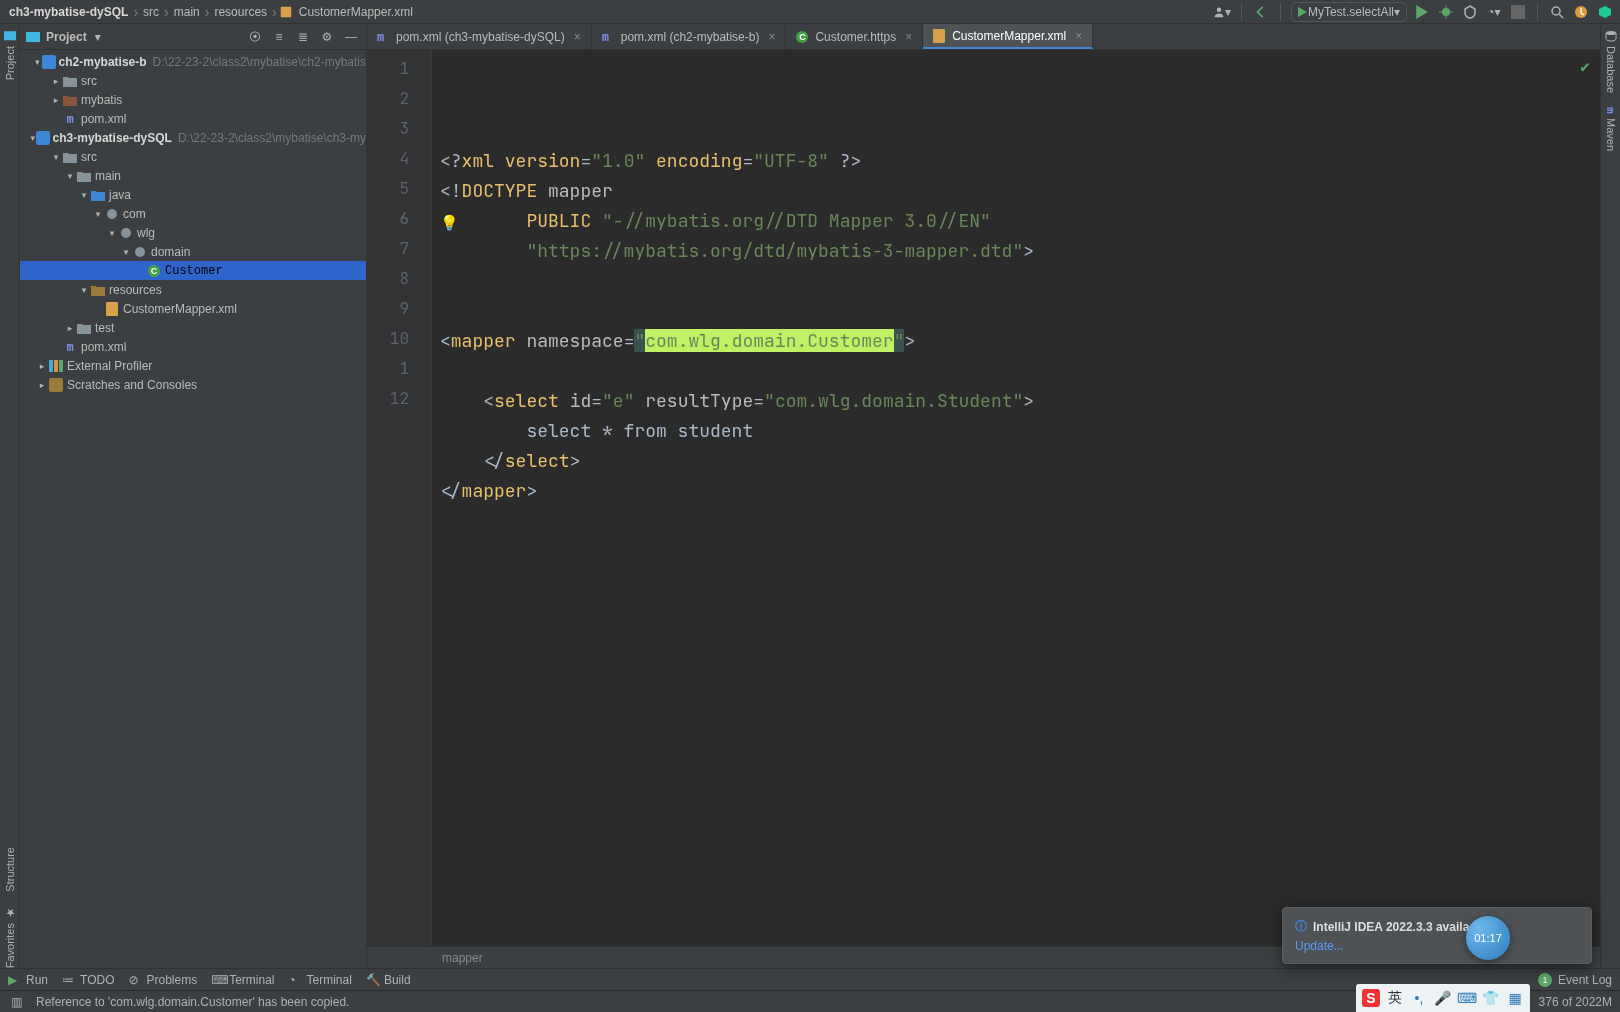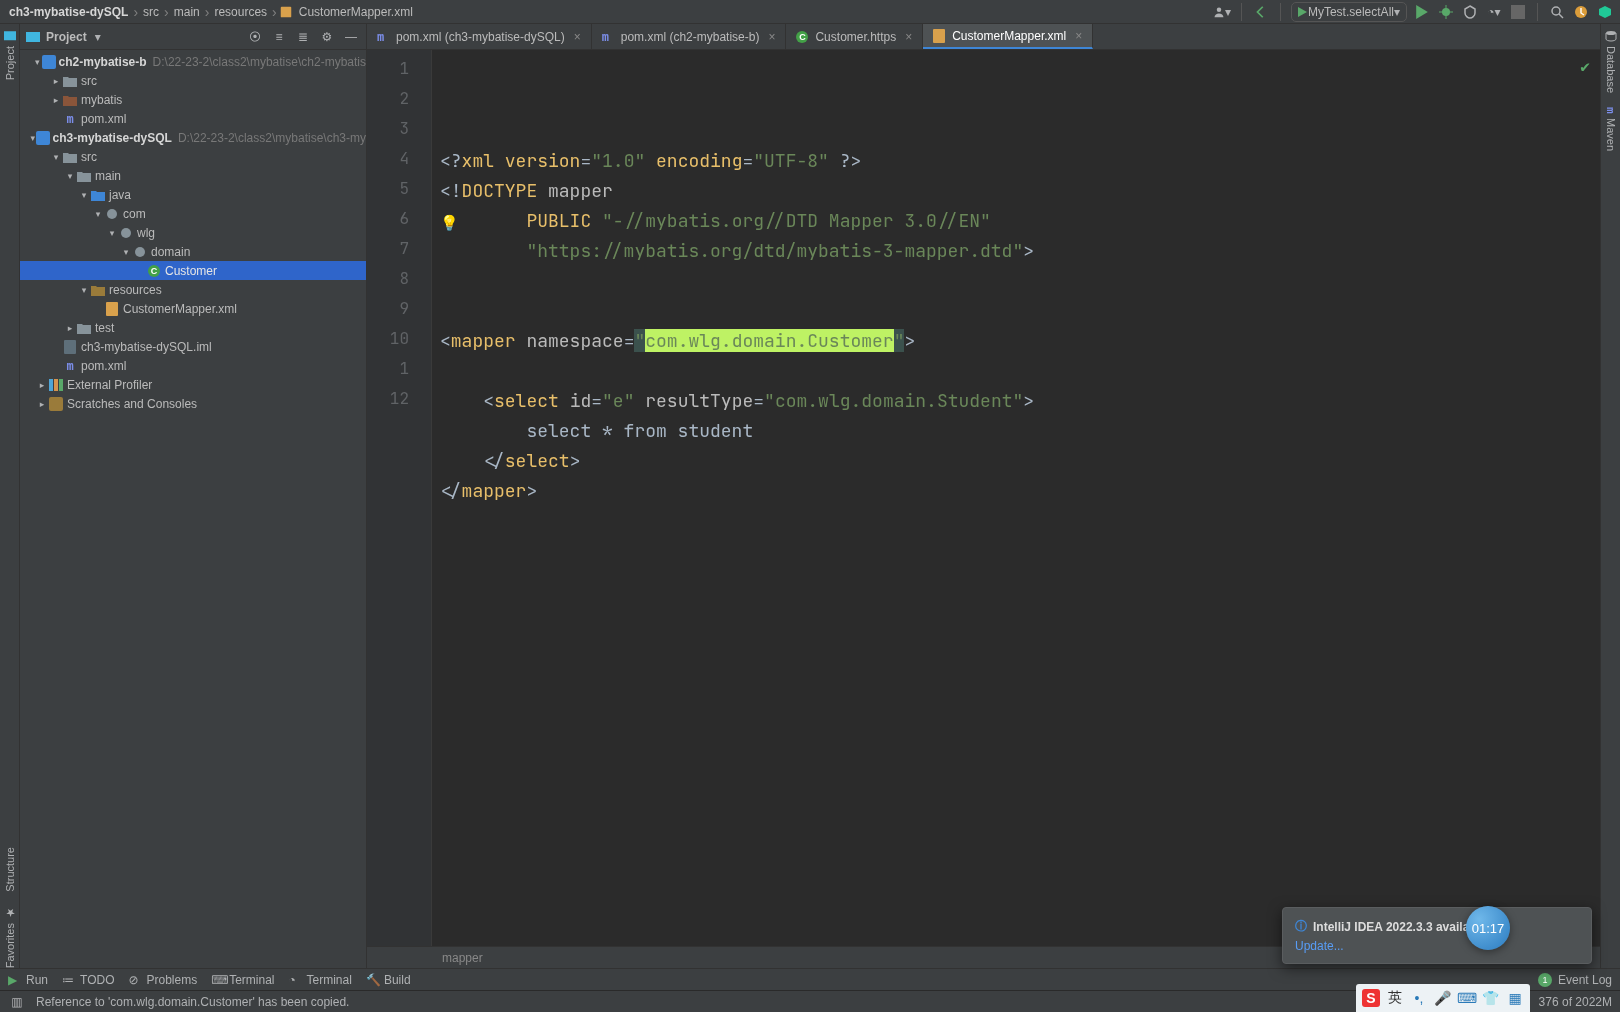--- a/index.html
+++ b/index.html
@@ -76,21 +76,21 @@
   display: flex; align-items: center; height: 19px; padding-left: 4px;
   white-space: nowrap; cursor: pointer;
 }
 .tree-row .arrow { width: 12px; text-align: center; color: #afb1b3; font-size: 9px; }
 .tree-row .spacer { display: inline-block; }
 .tree-row .ticon { width: 16px; display: inline-flex; justify-content: center; margin-right: 3px; }
 .tree-row .label { color: #bbbbbb; }
 .tree-row .hint { color: #787878; margin-left: 6px; }
 .tree-row.bold .label { font-weight: bold; color: #d6d6d6; }
 .tree-row.selected { background: #2f65ca; }
-.tree-row.selected .label { color: #e5e5e5; }
+.tree-row.selected .label { color: #000000; font-family: Liberation Mono, monospace; }
 
 
 .editor-area { flex: 1; display: flex; flex-direction: column; background: #2b2b2b; }
 .tabs {
   height: 26px; background: #3c3f41; border-bottom: 1px solid #323232;
   display: flex; align-items: stretch;
 }
 .tab {
   display: flex; align-items: center; gap: 5px; padding: 0 10px;
   border-right: 1px solid #323232; color: #bbbbbb; cursor: pointer;
@@ -149,25 +149,25 @@
 
 .notif {
   position: absolute; right: 28px; bottom: 48px;
   width: 310px; background: #4e5254; border: 1px solid #5a5d5f;
   border-radius: 4px; padding: 10px 12px; color: #ddd;
   box-shadow: 0 4px 14px #0008;
 }
 .notif .n-title { display: flex; align-items: center; gap: 6px; font-weight: bold; }
 .notif .n-link { color: #589df6; margin-top: 4px; cursor: pointer; }
 .clock-overlay {
-  position: absolute; right: 110px; bottom: 62px;
+  position: absolute; right: 110px; bottom: 52px;
   width: 44px; height: 44px; border-radius: 50%;
   background: radial-gradient(circle at 30% 30%, #6fb8ea, #2b7bc0);
   color: #fff; display: flex; align-items: center; justify-content: center;
-  font-size: 13px; box-shadow: 0 2px 8px #0006;
+  font-size: 11px; box-shadow: 0 2px 8px #0006;
 }
 
 
 .taskbar {
   position: absolute; right: 90px; bottom: 0;
   height: 28px; background: #edf2f5; border-radius: 3px 3px 0 0;
   display: flex; align-items: center; gap: 6px; padding: 0 6px;
 }
 .taskbar .tb-icon { width: 18px; height: 18px; font-size: 14px; display: flex; align-items: center; justify-content: center; }
 
@@ -434,30 +434,20 @@
         </div>
         <div class="tree-row">
           <span class="spacer" style="width:40px"></span>
           <span class="arrow">▸</span>
           <span class="ticon">
             <svg width="14" height="12">
               <path d="M0 2h5l1 1h8v9H0z" class="folder-ic"></path>
             </svg>
           </span>
           <span class="label">test</span>
-        </div>
-        <div class="tree-row">
-          <span class="spacer" style="width:26px"></span>
-          <span class="arrow">&nbsp;</span>
-          <span class="ticon">
-            <svg width="12" height="14">
-              <rect width="12" height="14" fill="#5e6f7a" rx="1"></rect>
-            </svg>
-          </span>
-          <span class="label">ch3-mybatise-dySQL.iml</span>
         </div>
         <div class="tree-row">
           <span class="spacer" style="width:26px"></span>
           <span class="arrow">&nbsp;</span>
           <span class="ticon">
             <span class="m-ic">m</span>
           </span>
           <span class="label">pom.xml</span>
         </div>
         <div class="tree-row">

